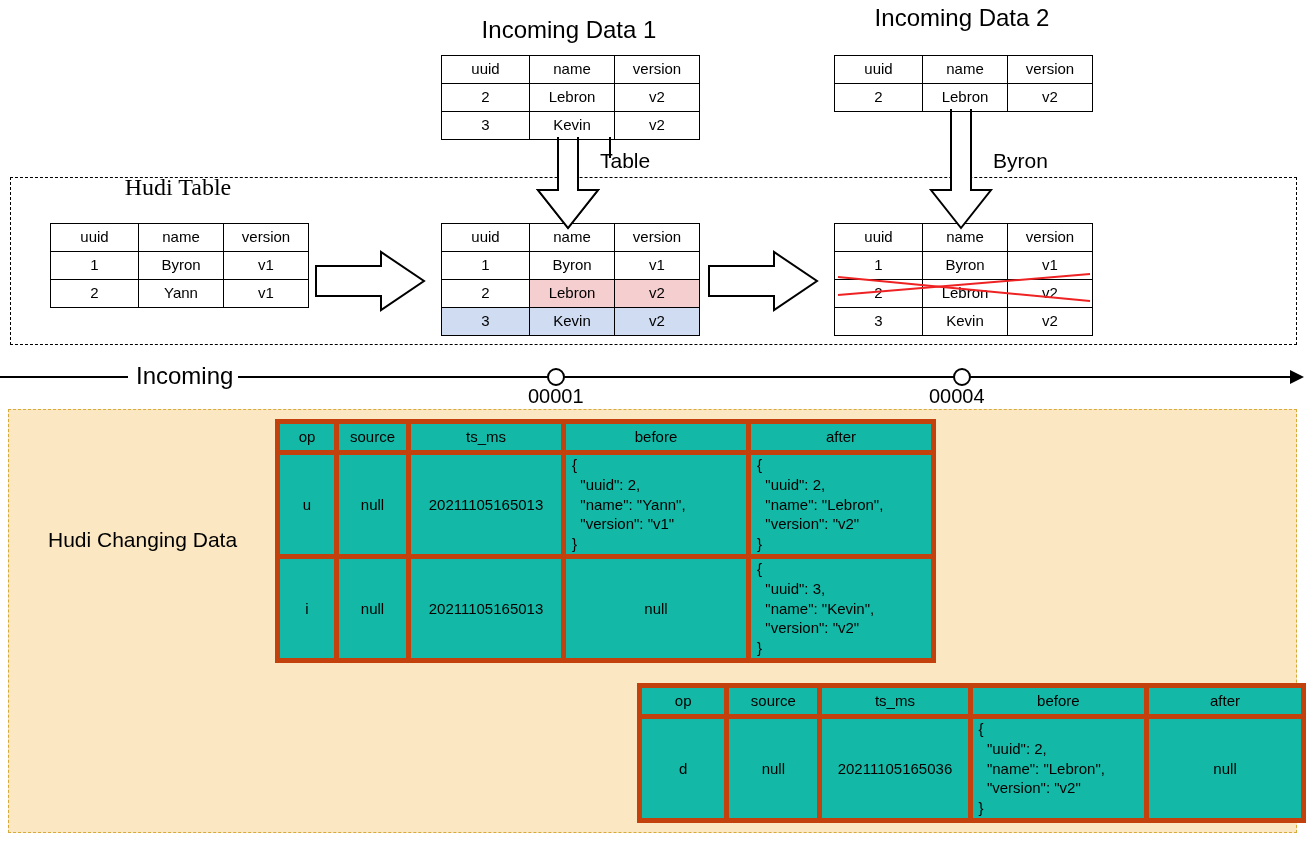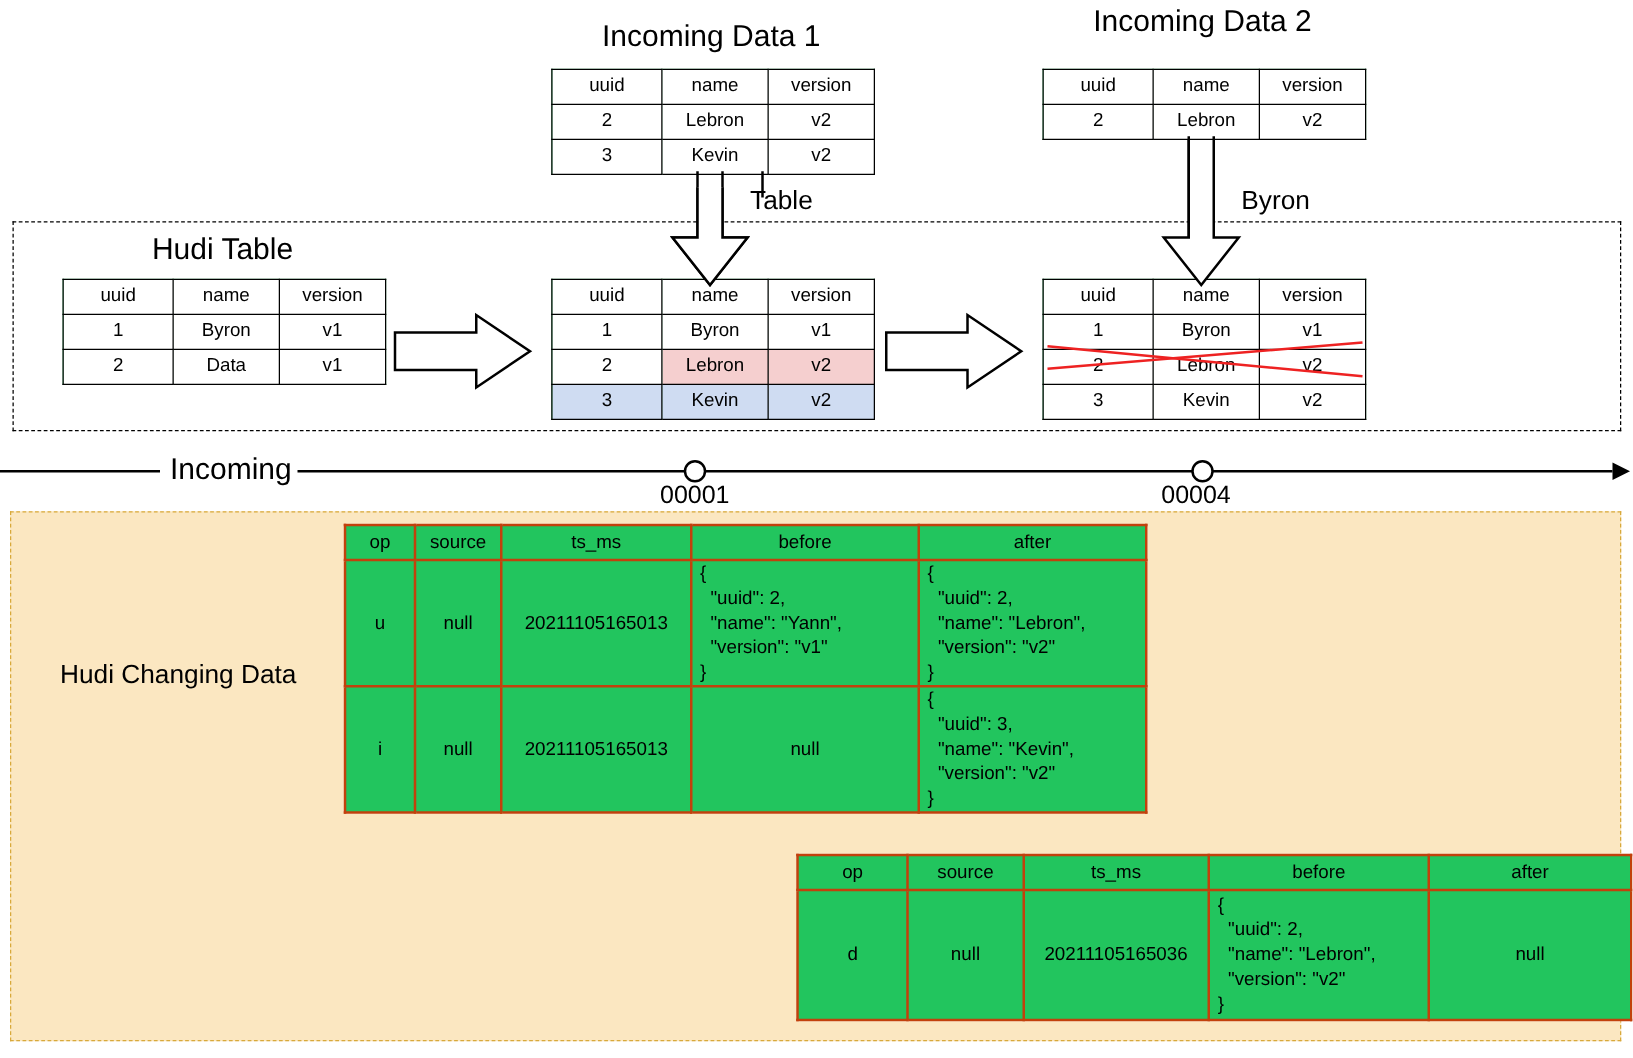--- a/index.html
+++ b/index.html
@@ -40,24 +40,24 @@
   }
   .beige-box{
     border:1px dashed #d8a93b;
     box-sizing:border-box;
     background:#fbe7c1;
   }
 
   
   .ctable{border-collapse:collapse;background:#ffffff;}
   .ctable td{
-    border:2px solid #c2410c;
+    border:5px solid #c2410c;
     font-size:15px;
     padding:0 6px;
-    background:#22c55e;
+    background:#14b8a6;
     vertical-align:middle;
     text-align:center;
     white-space:pre;
     line-height:1.32;
   }
   .ctable td.json{
     text-align:left;
     white-space:pre;
     font-family:"Liberation Sans", sans-serif;
   }
@@ -104,37 +104,37 @@
     <td>v2</td>
   </tr>
 </tbody>
   </table>
 
 <div class="abs caption" style="left:600px;top:149px;">Table</div>
 <div class="abs caption" style="left:993px;top:149px;">Byron</div>
 
 <div class="abs dash-box" style="left:10px;top:177px;width:1287px;height:168px;"></div>
 
-<div class="abs title" style="left:50px;top:186px;width:256px;">Hudi Table</div>
+<div class="abs title" style="left:50px;top:174px;width:256px;font-family:Liberation Serif, serif;">Hudi Table</div>
 
 <table class="dtable abs" style="left:50px;top:223px;">
   <tbody>
       <tr>
     <td class="hdr" style="width:87px;">uuid</td>
     <td class="hdr" style="width:84px;">name</td>
     <td class="hdr" style="width:84px;">version</td>
   </tr>
   <tr>
     <td>1</td>
     <td>Byron</td>
     <td>v1</td>
   </tr>
   <tr>
     <td>2</td>
-    <td>Data</td>
+    <td>Yann</td>
     <td>v1</td>
   </tr>
 </tbody>
   </table>
 
 <table class="dtable abs" style="left:441px;top:223px;">
   <tbody>
       <tr>
     <td class="hdr" style="width:87px;">uuid</td>
     <td class="hdr" style="width:84px;">name</td>

